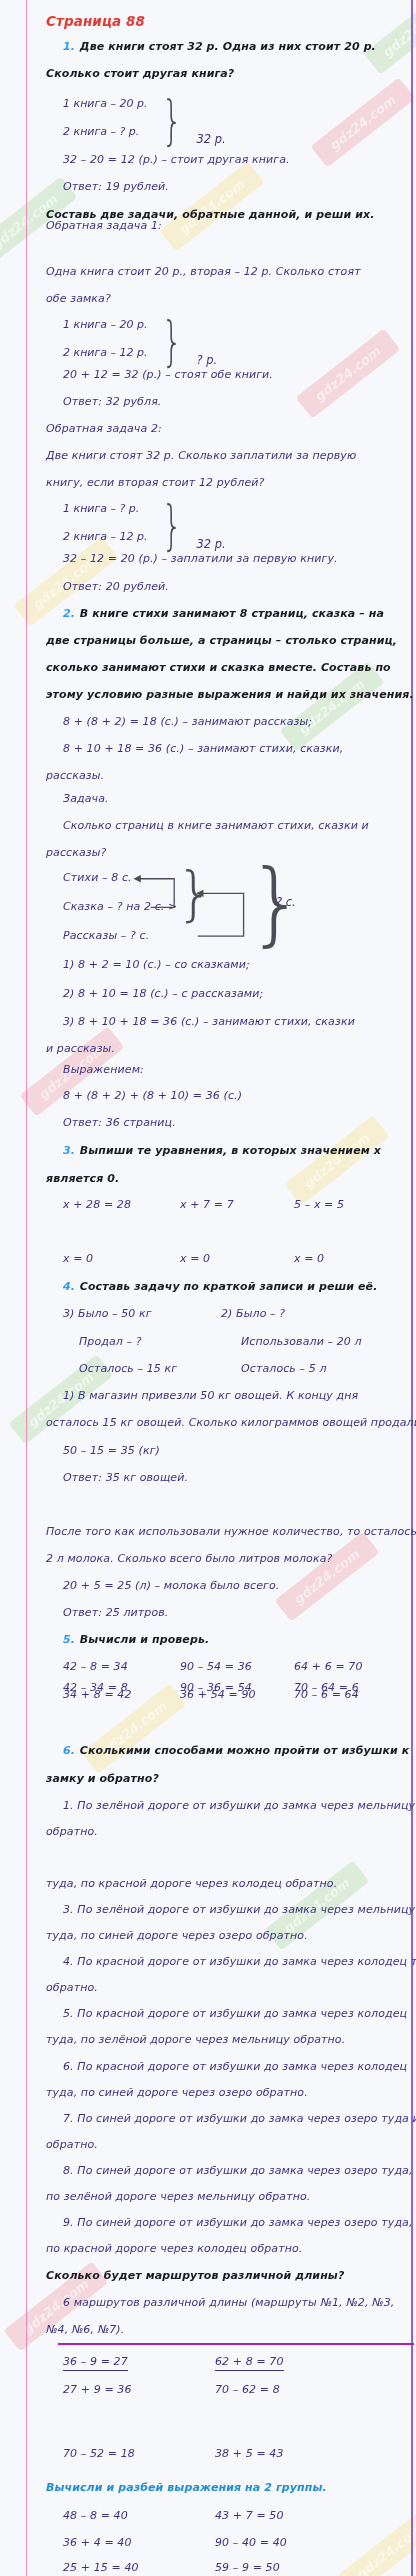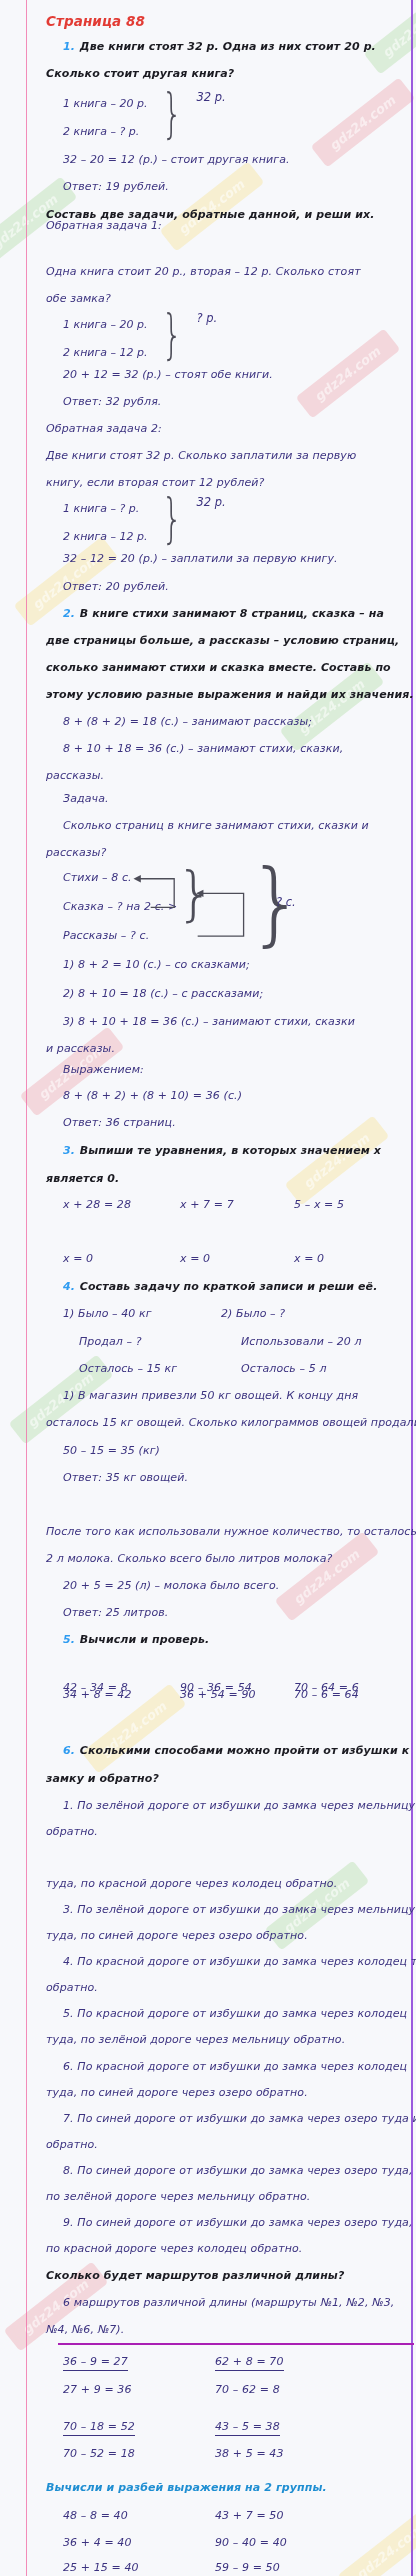--- a/index.html
+++ b/index.html
@@ -11,21 +11,21 @@
     background-size:10px 10px;
     font-family:"DejaVu Sans", sans-serif;}
   .l{position:absolute;white-space:nowrap;font-size:11px;letter-spacing:0.1px;
      font-style:italic;color:#3c3380;}
   .i{left:63px}
   .c{left:46px}
   .blk{color:#1b1b22;font-weight:700;}
   .blue{color:#1f8ed2;font-weight:700;}
   .red{color:#e23b34;font-weight:700;font-size:13.5px;}
   .num{color:#2f9cf1;font-weight:700;margin-right:4.7px;}
-  .scheme{position:absolute;display:flex;align-items:flex-start;gap:7.3px;}
+  .scheme{position:absolute;display:flex;align-items:flex-end;gap:7.3px;}
   .scheme .col .sl{font-size:11px;line-height:28px;font-style:italic;color:#3c3380;}
   .brace{font-size:54px;font-weight:200;color:#4d4d58;transform:scaleX(.6);line-height:.9;font-style:normal;}
   .stotal{font-size:11.5px;font-style:italic;color:#3c3380;}
   .eqrow{left:63px;width:344px;display:grid;grid-template-columns:117px 114px auto;}
   .eqrow2{left:63px;width:313px;display:grid;grid-template-columns:152px auto;}
   .ul{border-bottom:1.6px solid #3c3380;padding-bottom:1.6px;display:inline-block;}
   .wm{position:absolute;width:112px;height:27px;border-radius:4.2px;transform:rotate(-38deg);
       display:flex;align-items:center;justify-content:center;font-size:13px;font-weight:700;
       font-style:italic;color:rgba(255,255,255,0.55);}
   .wm-red{background:rgba(235,128,140,0.28);}
@@ -104,21 +104,21 @@
     <div class="sl">2 книга – 12 р.</div>
       </div>
     <span class="brace">}</span>
     <span class="stotal">32 р.</span>
   </div>
 
   <div class="l i" style="top:552px">32 – 12 = 20 (р.) – заплатили за первую книгу.</div>
   <div class="l i" style="top:580px">Ответ: 20 рублей.</div>
 
   <div class="l i blk" style="top:607px"><span class="num">2.</span><span>В книге стихи занимают 8 страниц, сказка – на</span></div>
-  <div class="l c blk" style="top:634px">две страницы больше, а рассказы – условию страниц,</div>
+  <div class="l c blk" style="top:634px">две страницы больше, а страницы – столько страниц,</div>
   <div class="l c blk" style="top:661px">сколько занимают стихи и сказка вместе. Составь по</div>
   <div class="l c blk" style="top:688px">этому условию разные выражения и найди их значения.</div>
 
   <div class="l i" style="top:715px">8 + (8 + 2) = 18 (с.) – занимают рассказы;</div>
   <div class="l i" style="top:742px">8 + 10 + 18 = 36 (с.) – занимают стихи, сказки,</div>
   <div class="l c" style="top:769px">рассказы.</div>
   <div class="l i" style="top:792px">Задача.</div>
   <div class="l i" style="top:819px">Сколько страниц в книге занимают стихи, сказки и</div>
   <div class="l c" style="top:846px">рассказы?</div>
 
@@ -150,37 +150,42 @@
       <span>x + 7 = 7</span>
       <span>5 – x = 5</span>
   </div>
   <div class="l eqrow" style="top:1252px">
     <span>x = 0</span>
       <span>x = 0</span>
       <span>x = 0</span>
   </div>
 
   <div class="l i blk" style="top:1280px"><span class="num">4.</span><span>Составь задачу по краткой записи и реши её.</span></div>
-  <div class="l" style="top:1307px;left:63px">1) Было – 40 кг</div>
+  <div class="l" style="top:1307px;left:63px">3) Было – 50 кг</div>
   <div class="l" style="top:1307px;left:221px">2) Было – ?</div>
   <div class="l" style="top:1335px;left:79px">Продал – ?</div>
   <div class="l" style="top:1335px;left:241px">Использовали – 20 л</div>
   <div class="l" style="top:1362px;left:79px">Осталось – 15 кг</div>
   <div class="l" style="top:1362px;left:241px">Осталось – 5 л</div>
 
   <div class="l i" style="top:1389px">1) В магазин привезли 50 кг овощей. К концу дня</div>
   <div class="l c" style="top:1416px">осталось 15 кг овощей. Сколько килограммов овощей продали?</div>
   <div class="l i" style="top:1444px">50 – 15 = 35 (кг)</div>
   <div class="l i" style="top:1471px">Ответ: 35 кг овощей.</div>
   <div class="l c" style="top:1525px">После того как использовали нужное количество, то осталось</div>
   <div class="l c" style="top:1552px">2 л молока. Сколько всего было литров молока?</div>
   <div class="l i" style="top:1579px">20 + 5 = 25 (л) – молока было всего.</div>
   <div class="l i" style="top:1606px">Ответ: 25 литров.</div>
 
   <div class="l i blk" style="top:1633px"><span class="num">5.</span><span>Вычисли и проверь.</span></div>
+  <div class="l eqrow" style="top:1660px">
+    <span>42 – 8 = 34</span>
+      <span>90 – 54 = 36</span>
+      <span>64 + 6 = 70</span>
+  </div>
   <div class="l eqrow" style="top:1688px">
     <span>34 + 8 = 42</span>
       <span>36 + 54 = 90</span>
       <span>70 – 6 = 64</span>
   </div>
   <div class="l eqrow" style="top:1681px">
     <span>42 – 34 = 8</span>
       <span>90 – 36 = 54</span>
       <span>70 – 64 = 6</span>
   </div>
@@ -213,24 +218,20 @@
   <div class="divider" style="top:2343px"></div>
 
   <div class="l eqrow2" style="top:2355px">
     <span><span class="ul">36 – 9 = 27</span></span>
     <span><span class="ul">62 + 8 = 70</span></span>
   </div>
   <div class="l eqrow2" style="top:2383px">
     <span>27 + 9 = 36</span>
     <span>70 – 62 = 8</span>
   </div>
-  <div class="l eqrow2" style="top:2420px">
-    <span><span class="ul">70 – 18 = 52</span></span>
-    <span><span class="ul">43 – 5 = 38</span></span>
-  </div>
   <div class="l eqrow2" style="top:2447px">
     <span>70 – 52 = 18</span>
     <span>38 + 5 = 43</span>
   </div>
 
   <div class="l c blue" style="top:2481px">Вычисли и разбей выражения на 2 группы.</div>
   <div class="l eqrow2" style="top:2509px">
     <span>48 – 8 = 40</span>
     <span>43 + 7 = 50</span>
   </div>

